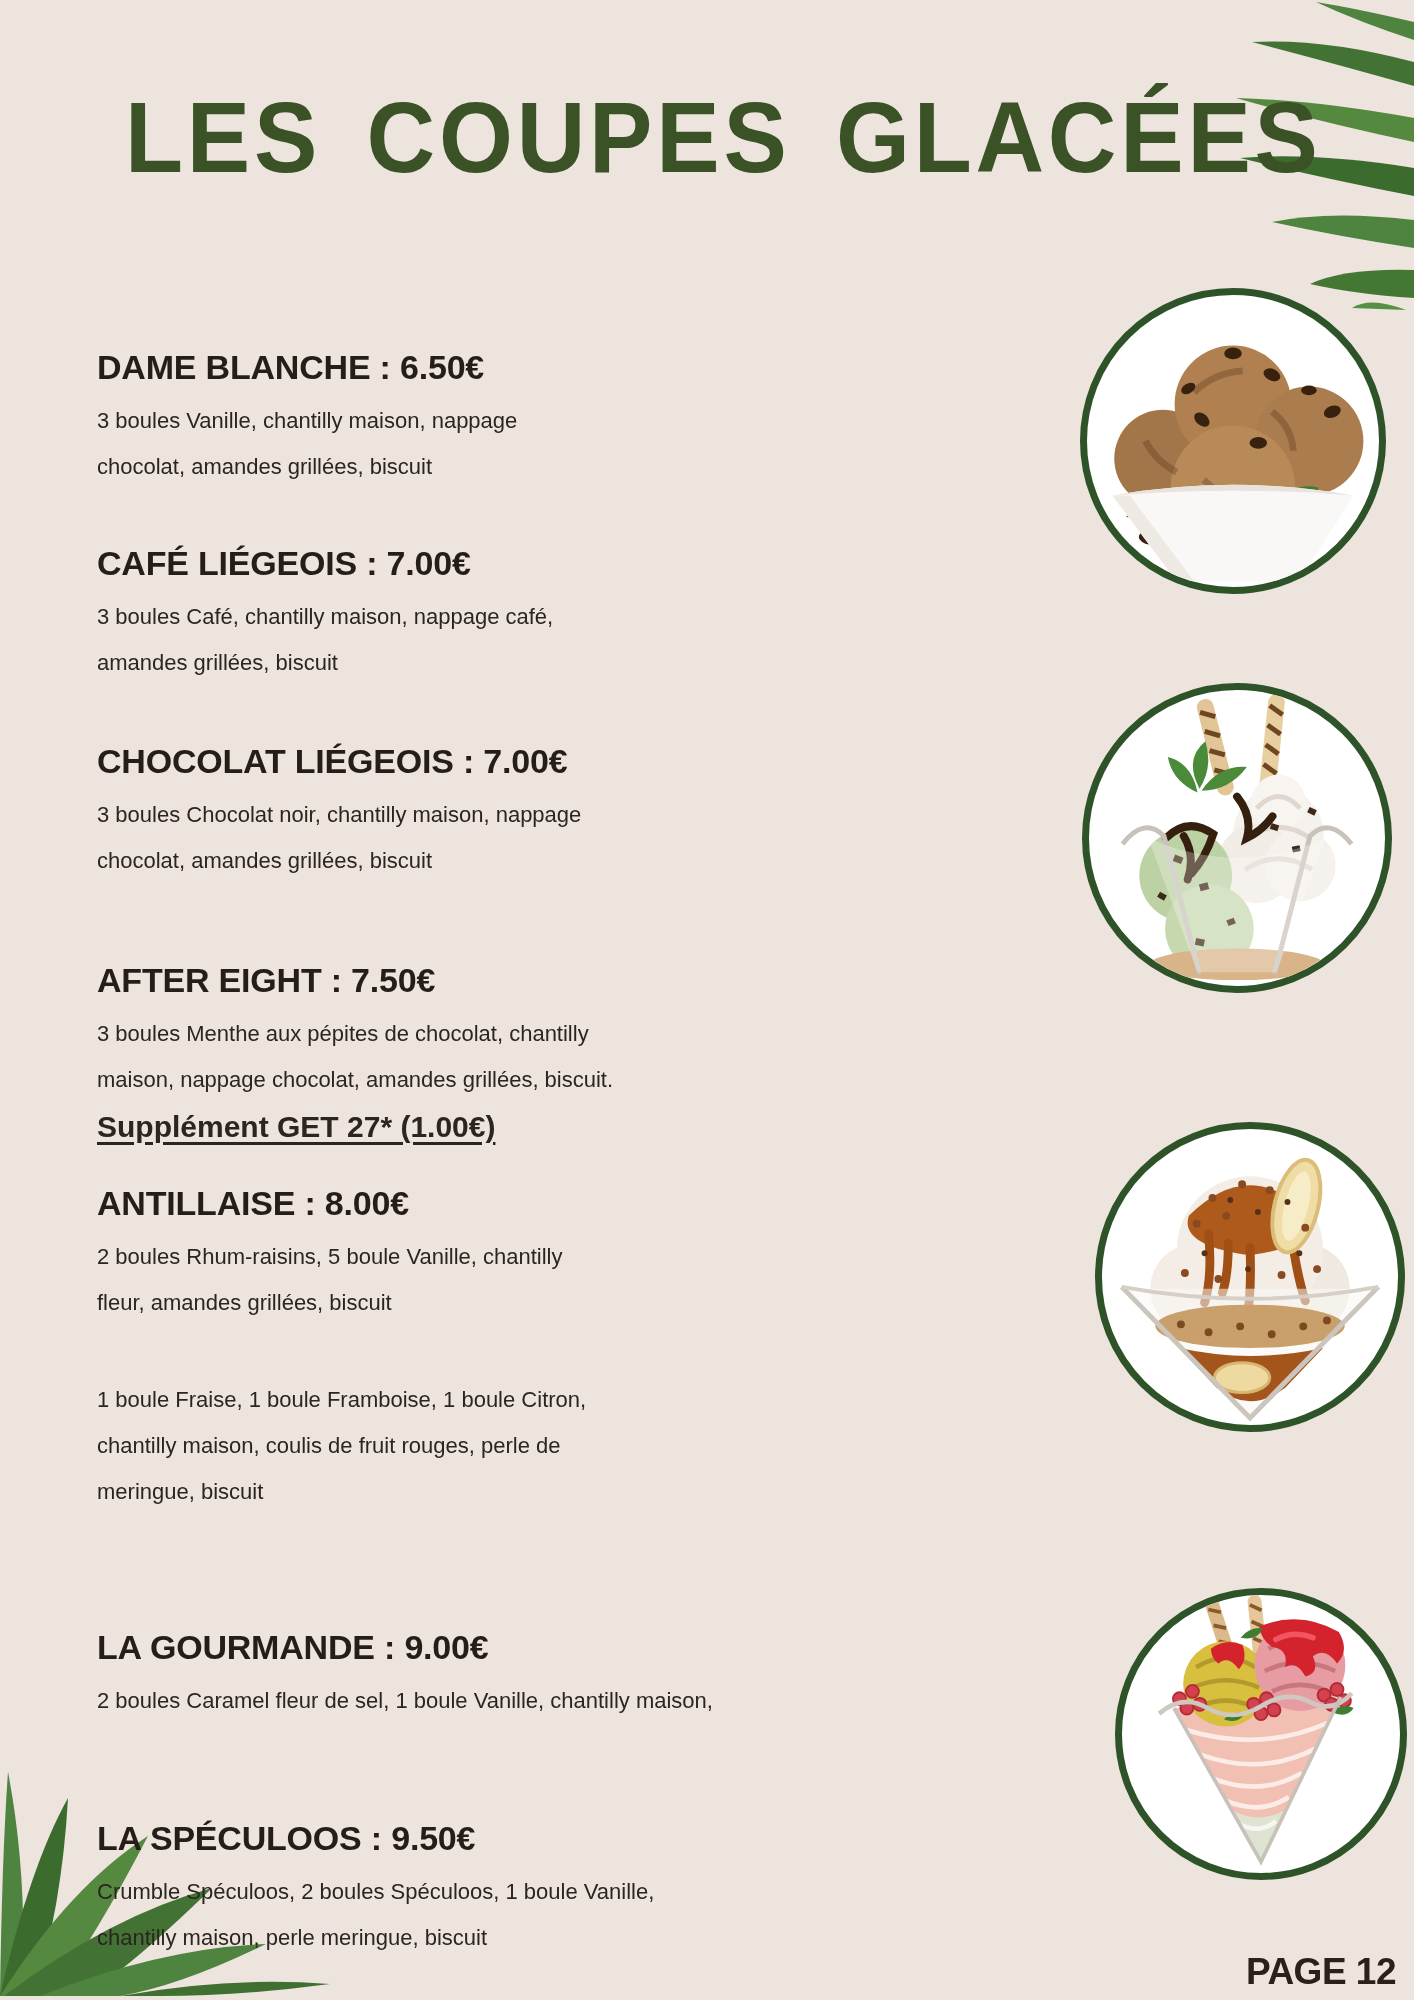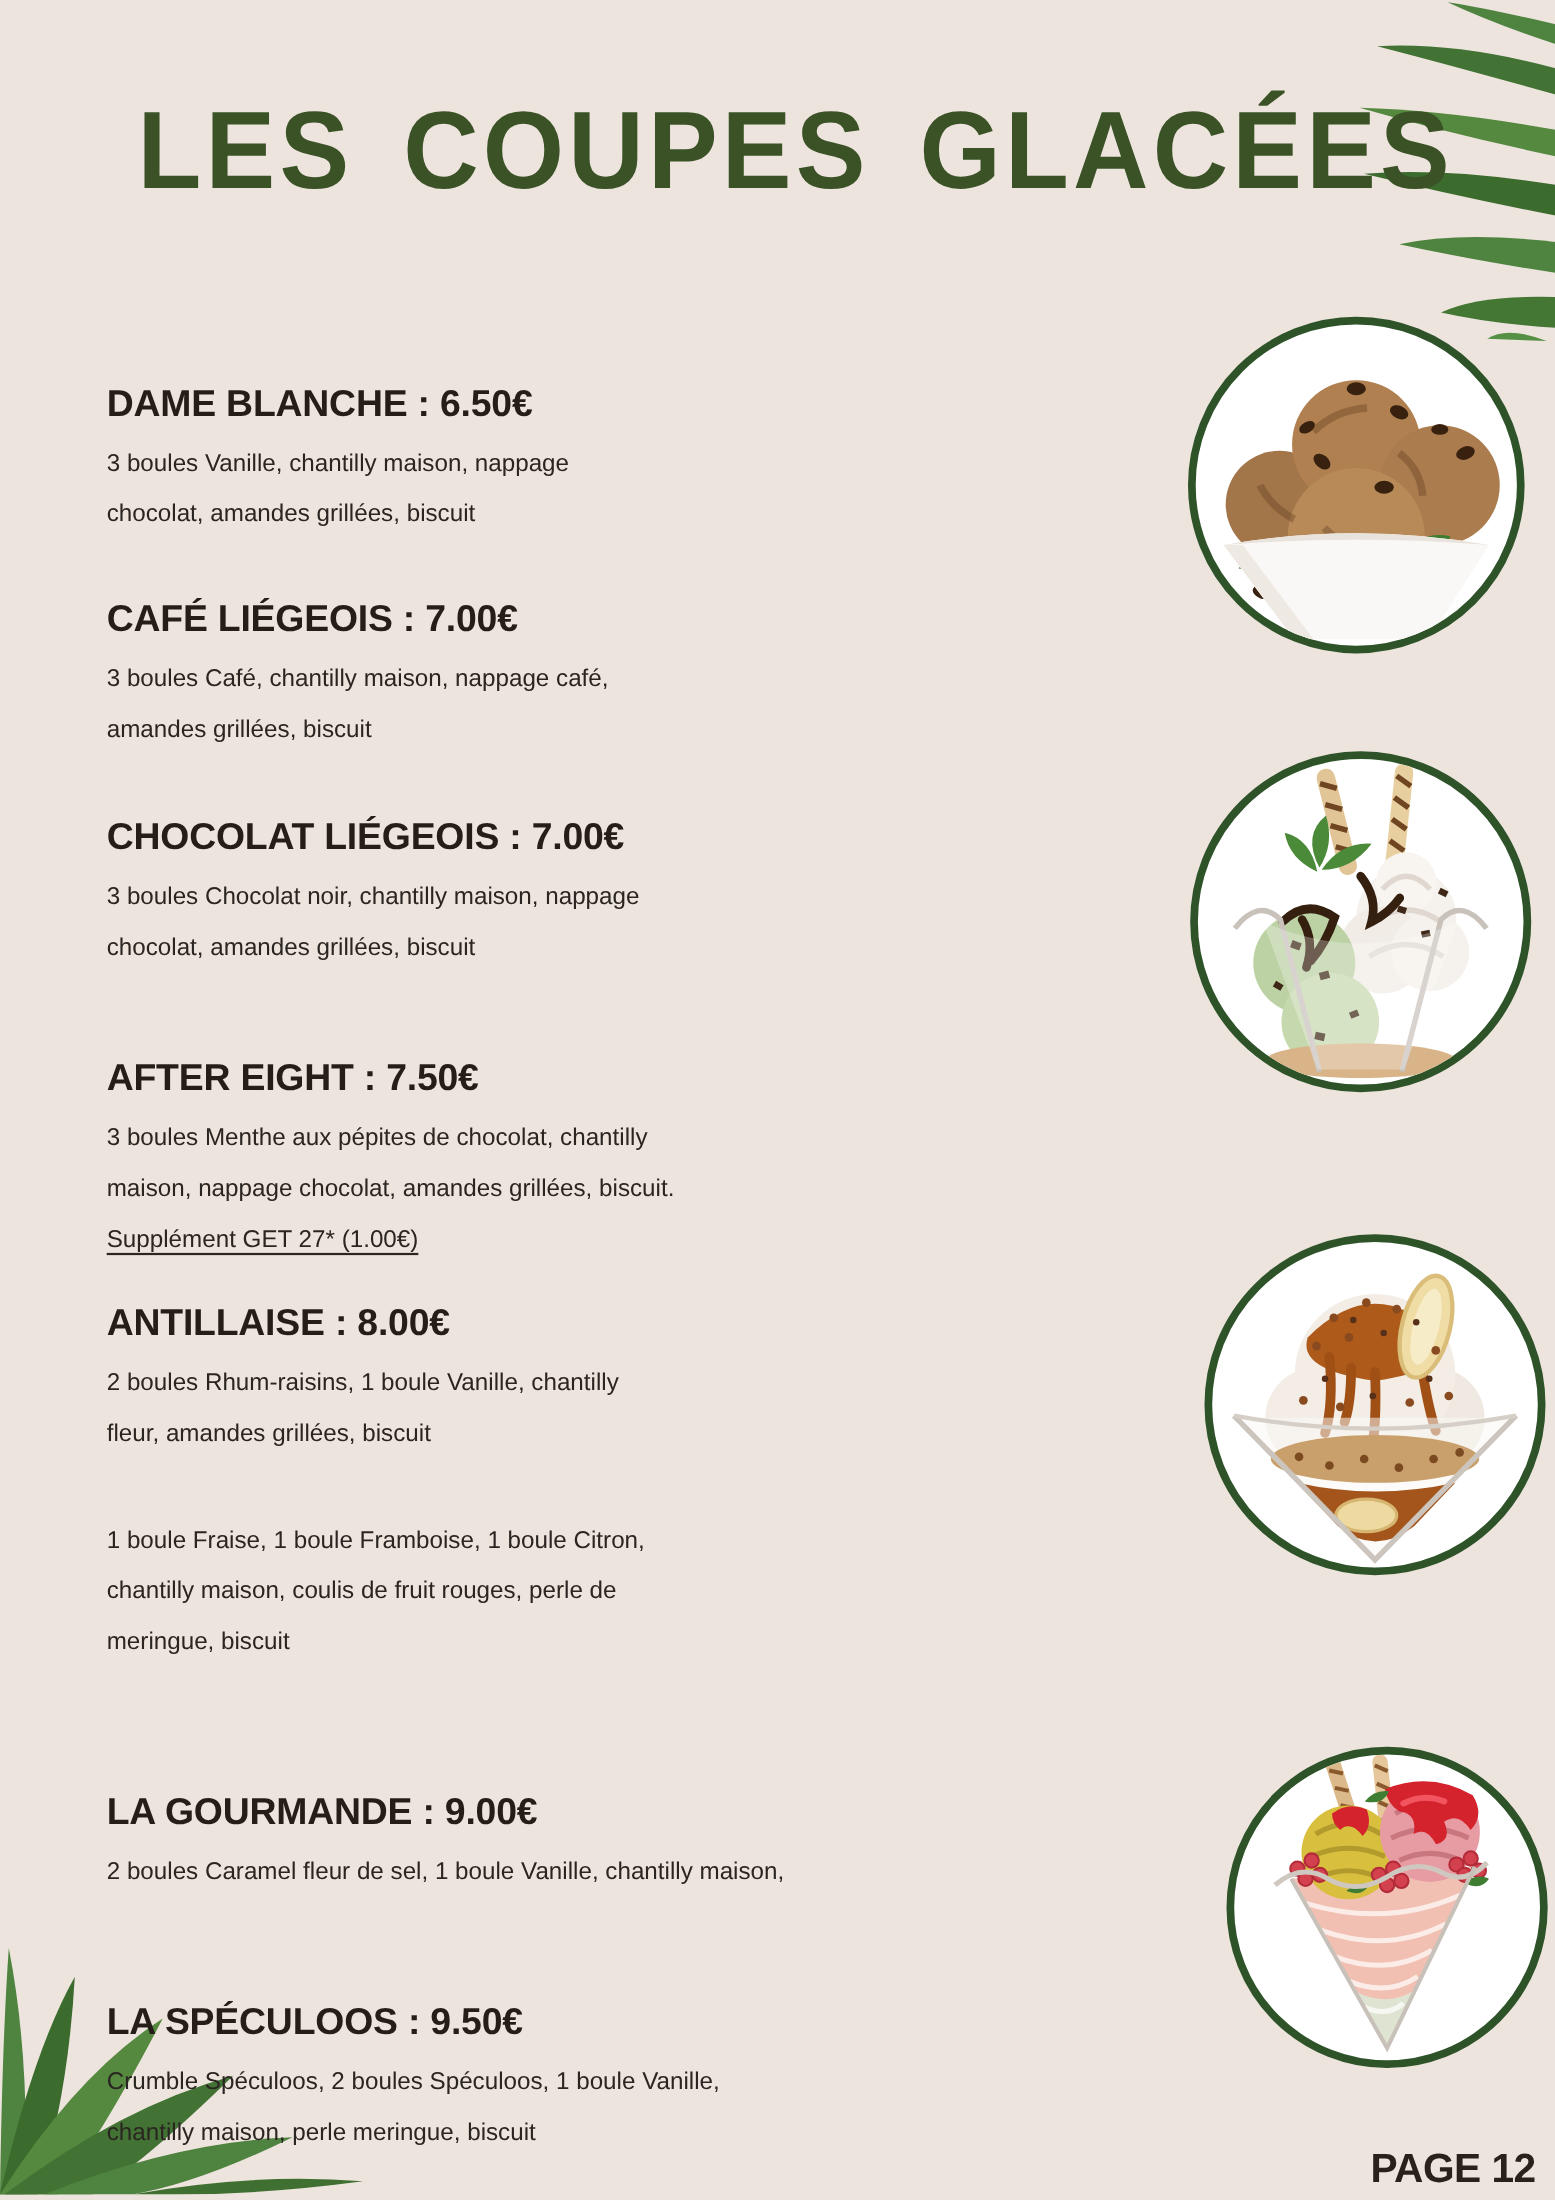--- a/index.html
+++ b/index.html
@@ -16,22 +16,22 @@
   }
   .menu-item{position:absolute;left:97px;z-index:4;margin-top:48px;}
   .menu-item .heading{
     margin:0 0 11px 0;font-size:34px;font-weight:700;color:#241D18;
     letter-spacing:-0.2px;white-space:nowrap;
   }
   .menu-item .line{
     font-size:22px;line-height:46px;color:#2B2521;white-space:nowrap;
   }
   .menu-item .note{
-    font-size:22px;line-height:48px;color:#2B2521;
-    text-decoration:underline;text-underline-offset:5px;white-space:nowrap;
+    font-size:30px;line-height:48px;color:#2B2521;
+    text-decoration:underline;text-underline-offset:5px;white-space:nowrap;font-weight:bold;
   }
   .photo-circle{
     position:absolute;border-radius:50%;border:7px solid #2E5329;
     background:#ffffff;overflow:hidden;box-sizing:border-box;z-index:2;
   }
   .photo-circle svg{display:block;width:100%;height:100%;}
   .palm{position:absolute;z-index:1;}
   .palm.top-right{right:0;top:0;}
   .palm.bottom-left{left:0;bottom:0;}
   .page-label{
@@ -86,21 +86,21 @@
 
 <div class="menu-item" style="top:913px">
   <h3 class="heading">AFTER EIGHT : 7.50€</h3>
   <div class="line">3 boules Menthe aux pépites de chocolat, chantilly</div>
   <div class="line">maison, nappage chocolat, amandes grillées, biscuit.</div>
   <div class="note">Supplément GET 27* (1.00€)</div>
 </div>
 
 <div class="menu-item" style="top:1136px">
   <h3 class="heading">ANTILLAISE : 8.00€</h3>
-  <div class="line">2 boules Rhum-raisins, 1 boule Vanille, chantilly</div>
+  <div class="line">2 boules Rhum-raisins, 5 boule Vanille, chantilly</div>
   <div class="line">fleur, amandes grillées, biscuit</div>
 </div>
 
 <div class="menu-item" style="top:1329px">
   <div class="line">1 boule Fraise, 1 boule Framboise, 1 boule Citron,</div>
   <div class="line">chantilly maison, coulis de fruit rouges, perle de</div>
   <div class="line">meringue, biscuit</div>
 </div>
 
 <div class="menu-item" style="top:1580px">

